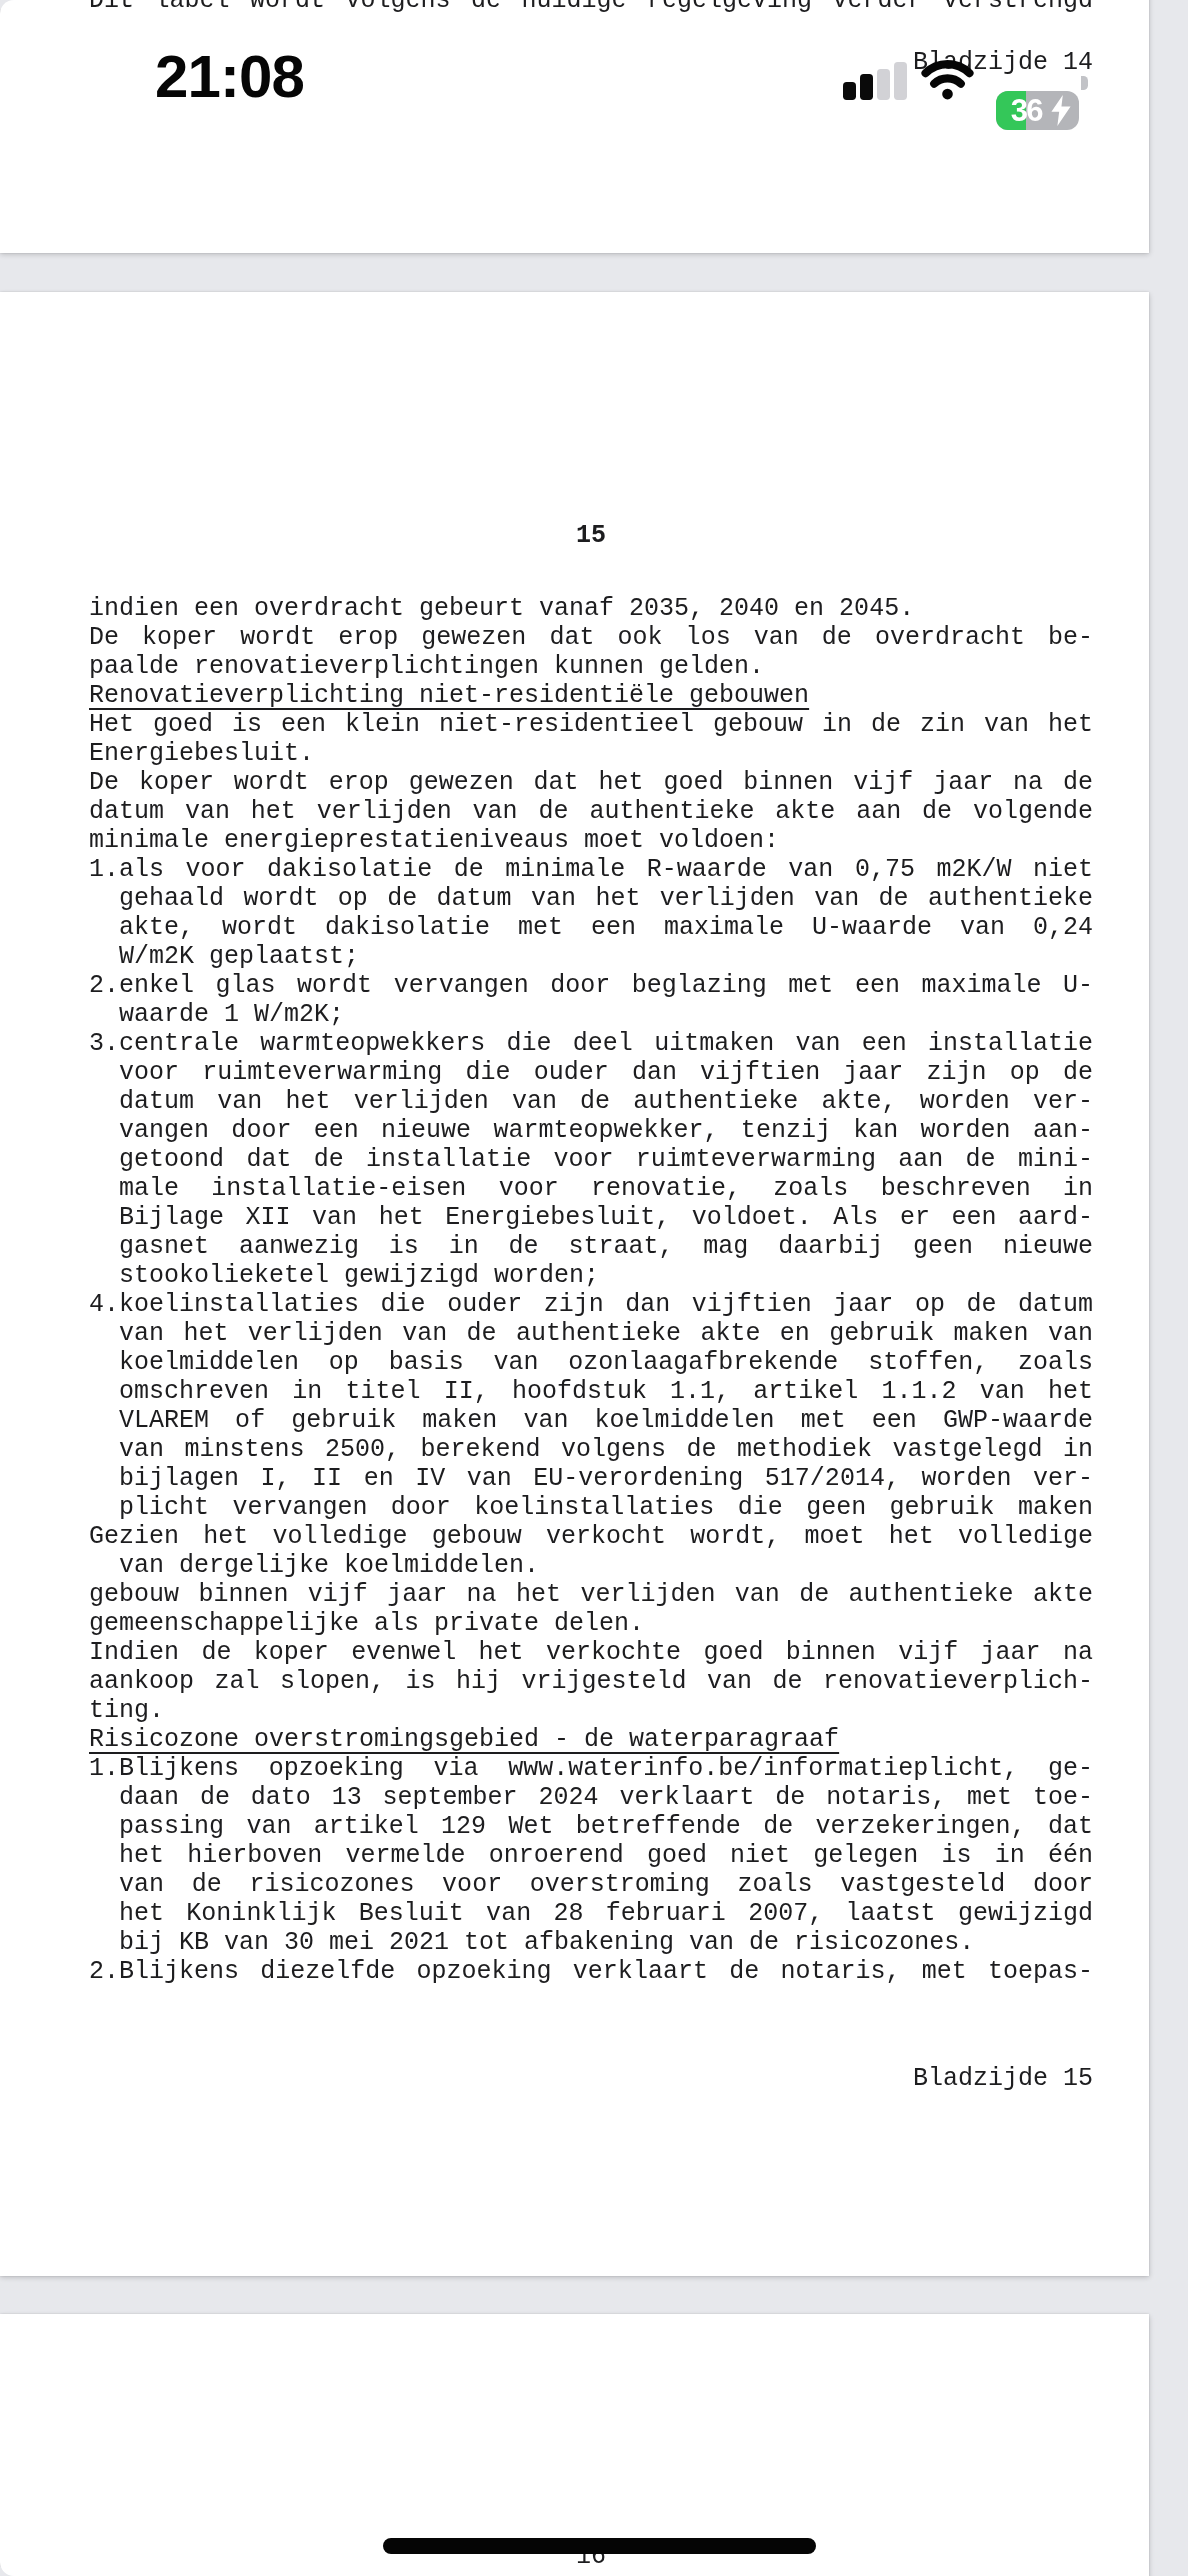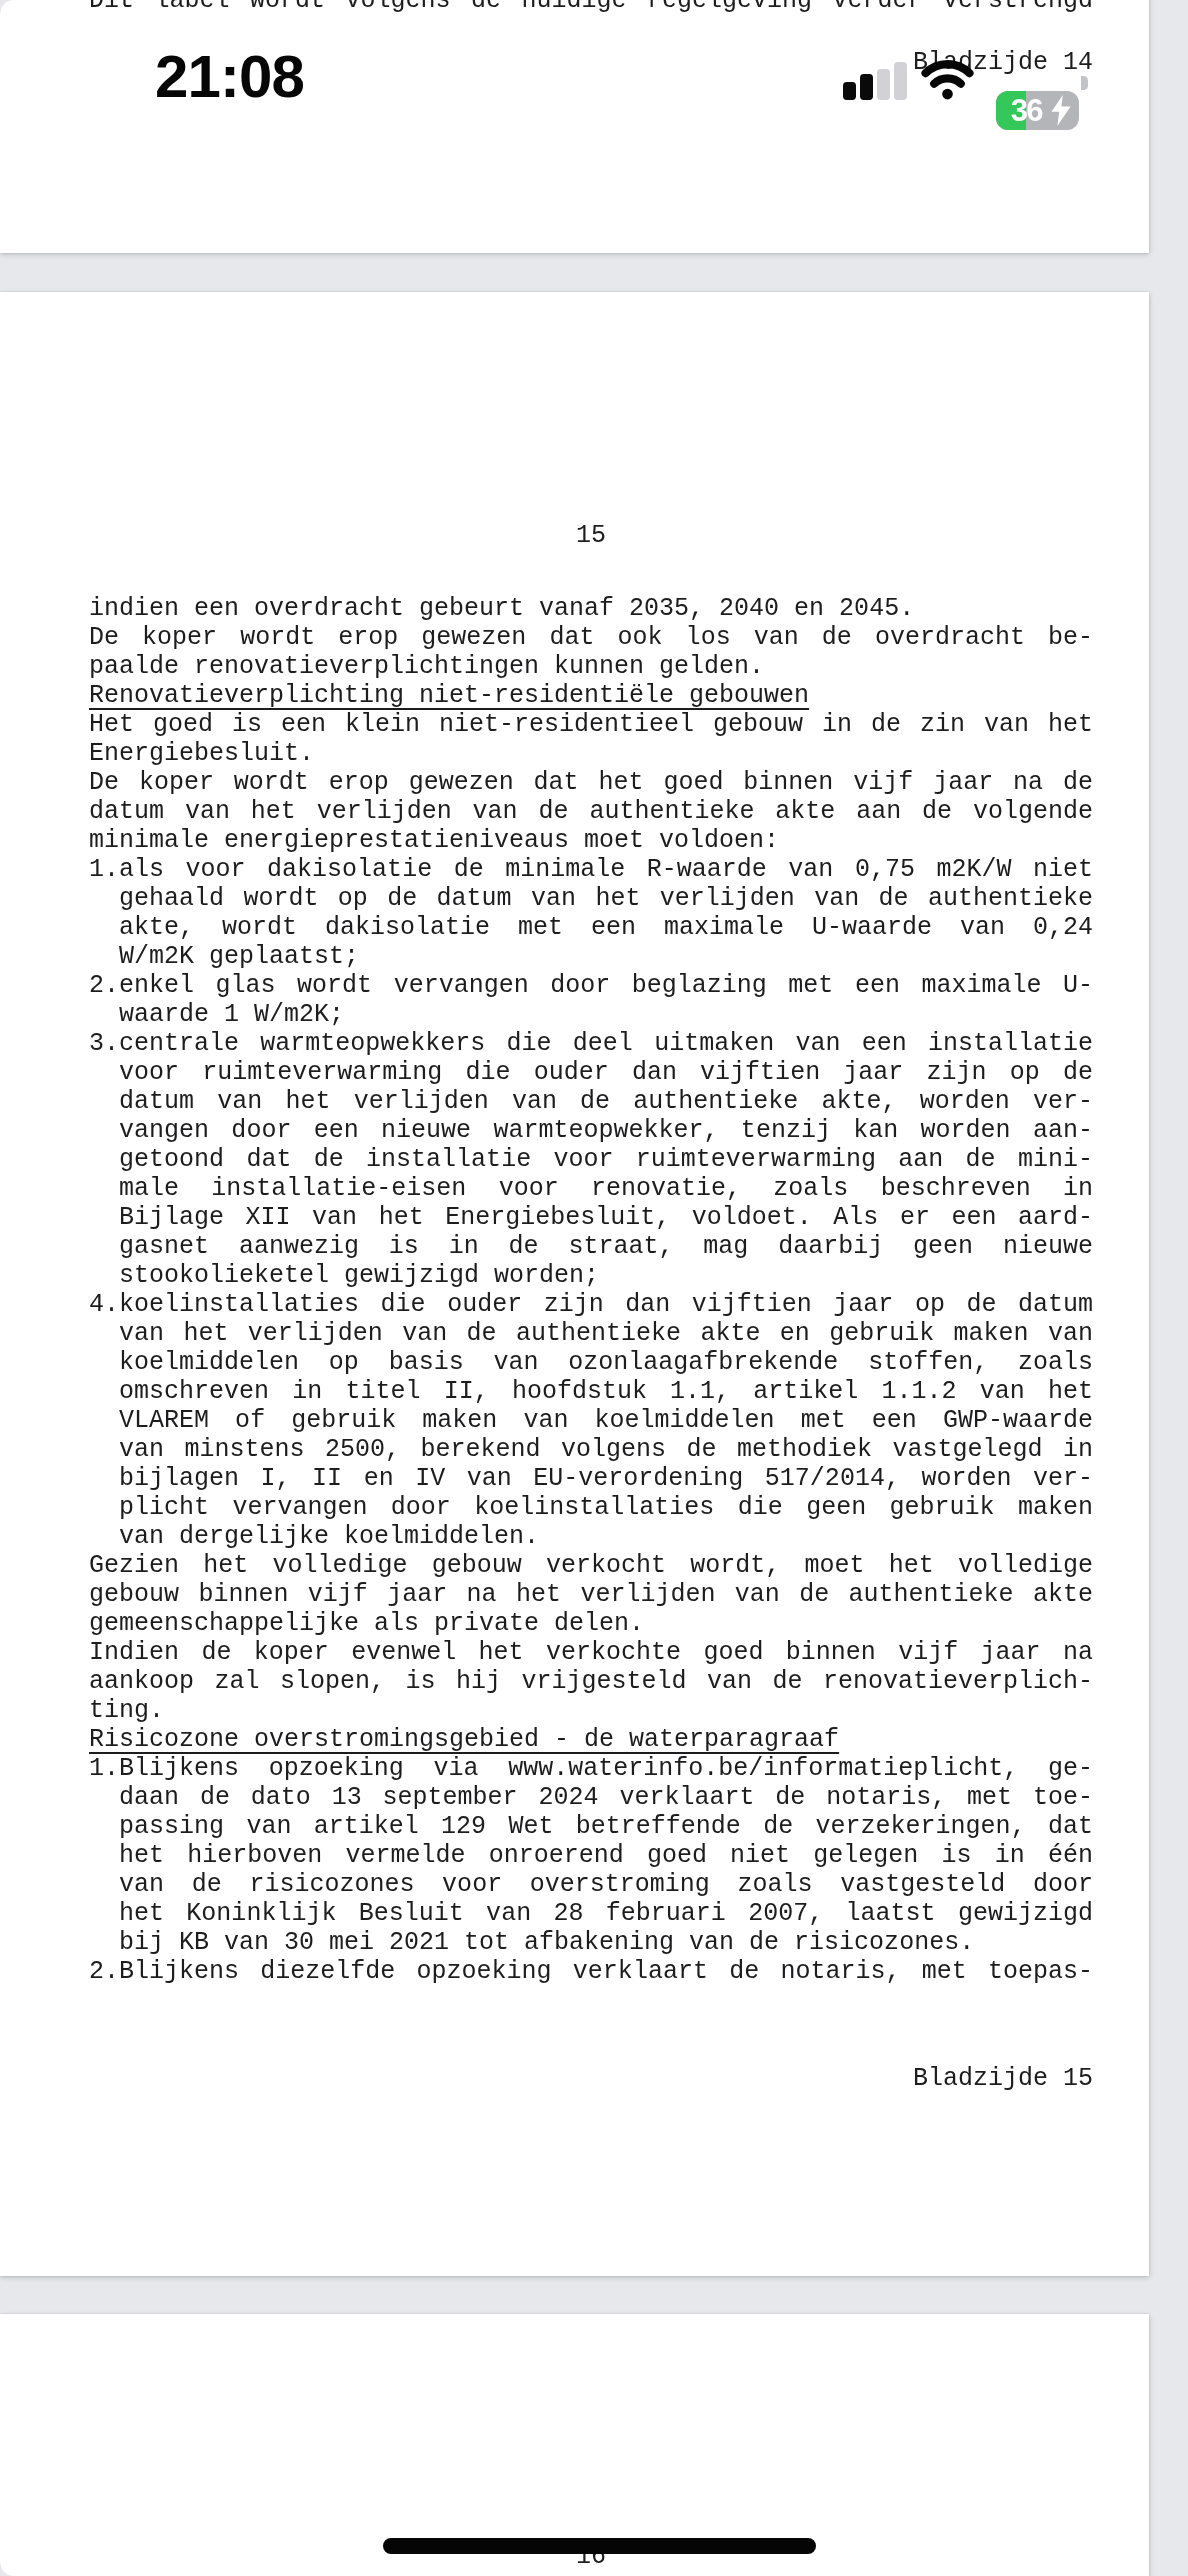--- a/index.html
+++ b/index.html
@@ -68,21 +68,21 @@
   <div class="page" id="page-prev">
     <div class="measure abs" style="top:23px;">
       <div class="ln j">Dit label wordt volgens de huidige regelgeving verder verstrengd</div>
     </div>
     <div class="measure abs" style="top:85px;">
       <div class="ln right-line">Bladzijde 14</div>
     </div>
   </div>
 
   <div class="page" id="page-main">
-    <div class="measure abs" style="top:229px;">
+    <div class="measure abs" style="top:229px;font-weight:bold;">
       <div class="ln center-line">15</div>
     </div>
     <div class="measure abs" style="top:302px;">
         <div class="ln">indien een overdracht gebeurt vanaf 2035, 2040 en 2045.</div>
         <div class="ln j">De koper wordt erop gewezen dat ook los van de overdracht be-</div>
         <div class="ln">paalde renovatieverplichtingen kunnen gelden.</div>
         <div class="ln und">Renovatieverplichting niet-residentiële gebouwen</div>
         <div class="ln j">Het goed is een klein niet-residentieel gebouw in de zin van het</div>
         <div class="ln">Energiebesluit.</div>
         <div class="ln j">De koper wordt erop gewezen dat het goed binnen vijf jaar na de</div>
@@ -104,22 +104,22 @@
         <div class="ln j ind">gasnet aanwezig is in de straat, mag daarbij geen nieuwe</div>
         <div class="ln ind">stookolieketel gewijzigd worden;</div>
         <div class="ln j">4.koelinstallaties die ouder zijn dan vijftien jaar op de datum</div>
         <div class="ln j ind">van het verlijden van de authentieke akte en gebruik maken van</div>
         <div class="ln j ind">koelmiddelen op basis van ozonlaagafbrekende stoffen, zoals</div>
         <div class="ln j ind">omschreven in titel II, hoofdstuk 1.1, artikel 1.1.2 van het</div>
         <div class="ln j ind">VLAREM of gebruik maken van koelmiddelen met een GWP-waarde</div>
         <div class="ln j ind">van minstens 2500, berekend volgens de methodiek vastgelegd in</div>
         <div class="ln j ind">bijlagen I, II en IV van EU-verordening 517/2014, worden ver-</div>
         <div class="ln j ind">plicht vervangen door koelinstallaties die geen gebruik maken</div>
+        <div class="ln j">Gezien het volledige gebouw verkocht wordt, moet het volledige</div>
         <div class="ln ind">van dergelijke koelmiddelen.</div>
-        <div class="ln j">Gezien het volledige gebouw verkocht wordt, moet het volledige</div>
         <div class="ln j">gebouw binnen vijf jaar na het verlijden van de authentieke akte</div>
         <div class="ln">gemeenschappelijke als private delen.</div>
         <div class="ln j">Indien de koper evenwel het verkochte goed binnen vijf jaar na</div>
         <div class="ln j">aankoop zal slopen, is hij vrijgesteld van de renovatieverplich-</div>
         <div class="ln">ting.</div>
         <div class="ln und">Risicozone overstromingsgebied - de waterparagraaf</div>
         <div class="ln j">1.Blijkens opzoeking via www.waterinfo.be/informatieplicht, ge-</div>
         <div class="ln j ind">daan de dato 13 september 2024 verklaart de notaris, met toe-</div>
         <div class="ln j ind">passing van artikel 129 Wet betreffende de verzekeringen, dat</div>
         <div class="ln j ind">het hierboven vermelde onroerend goed niet gelegen is in één</div>

